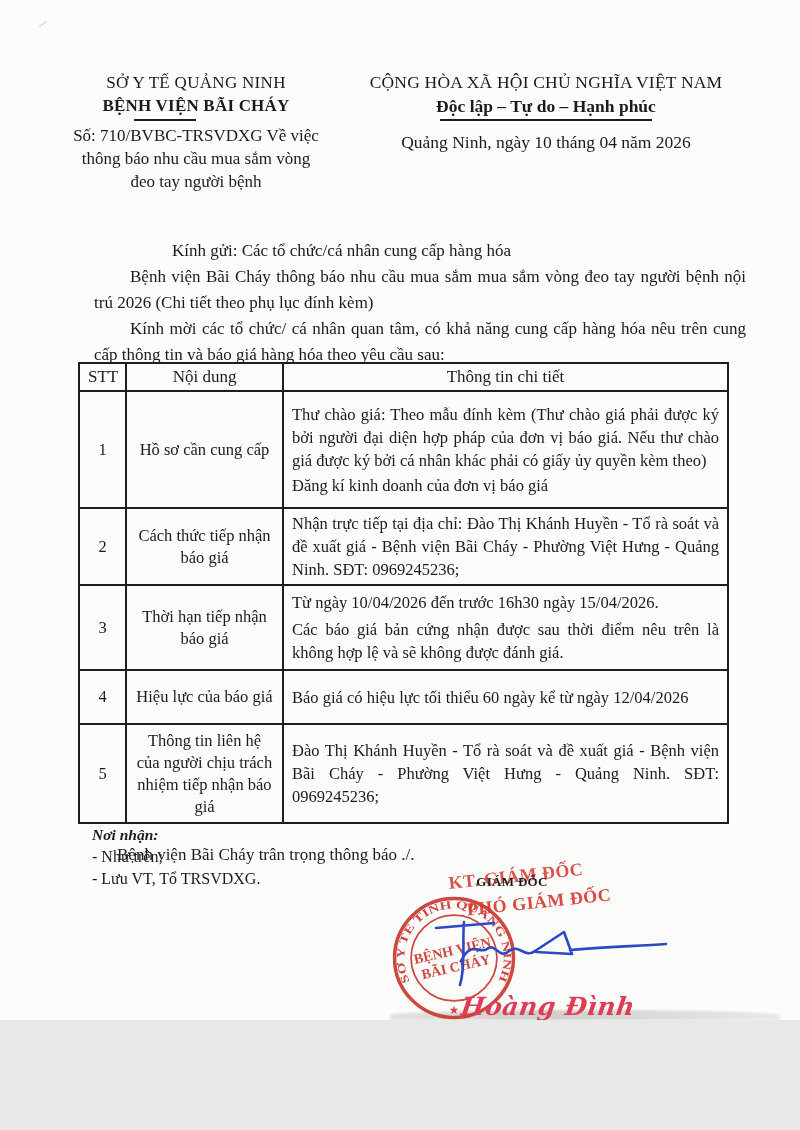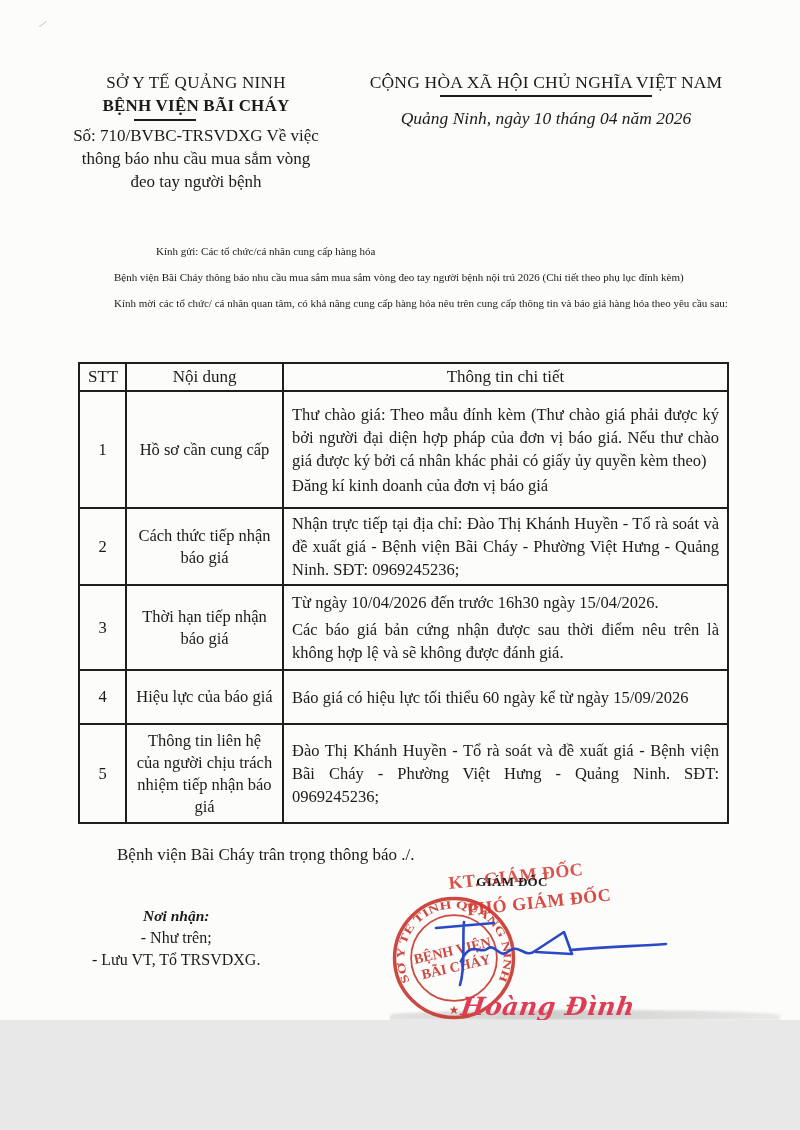--- a/index.html
+++ b/index.html
@@ -21,25 +21,25 @@
   .hdr-left .l2{font-size:17px;font-weight:bold;margin-top:1px;letter-spacing:.2px;}
   .hdr-left .rule{width:62px;height:2px;background:#1c1c1c;margin:2px auto 3px 72px;}
   .hdr-left .docnum{font-size:17px;line-height:23px;width:246px;margin:0 auto;}
   .hdr-right{
     position:absolute;left:348px;top:72px;width:396px;
     text-align:center;
   }
   .hdr-right .l1{font-size:17.5px;font-weight:normal;letter-spacing:.2px;}
   .hdr-right .l2{font-size:17.5px;font-weight:bold;margin-top:3px;}
   .hdr-right .rule{width:212px;height:2px;background:#1c1c1c;margin:2px auto 0 auto;}
-  .hdr-right .dateline{font-size:17.5px;font-style:italic;margin-top:11px;}
+  .hdr-right .dateline{font-size:17.5px;margin-top:11px;}
   
   .body-block{
-    position:absolute;left:78px;top:238px;width:652px;
-    font-size:11px;line-height:26px;
+    position:absolute;left:94px;top:238px;width:652px;
+    font-size:17px;line-height:26px;
   }
   .salutation{padding-left:78px;}
   .body-block p{margin:0;text-indent:36px;text-align:justify;}
   
   table.main{
     position:absolute;left:78px;top:362px;width:651px;
     border-collapse:collapse;table-layout:fixed;
     font-size:16.5px;
   }
   table.main th,table.main td{
@@ -50,21 +50,21 @@
   table.main th{font-size:17px;font-weight:normal;height:24px;padding:1px 8px;}
   td.c-stt{text-align:center;}
   td.c-nd{text-align:center;line-height:22px;padding:2px 6px;}
   td.c-dt{text-align:justify;line-height:23px;padding:2px 9px;}
   td.c-dt p{margin:2px 0;}
   tr.r1{height:117px;} tr.r2{height:71px;} tr.r3{height:85px;}
   tr.r4{height:54px;} tr.r5{height:99px;}
   tr.r3 td.c-dt p{margin:4px 0;}
   
   .closing{position:absolute;left:78px;top:845px;font-size:17px;padding-left:39px;}
-  .recipients{position:absolute;left:92px;top:905px;font-size:16px;line-height:22px;text-align:center;}
+  .recipients{position:absolute;left:92px;top:824px;font-size:16px;line-height:22px;}
   .recipients .lbl{font-weight:bold;font-style:italic;font-size:15.5px;}
   
   .sign-title{
     position:absolute;left:430px;top:874px;width:164px;
     text-align:center;font-size:13px;font-weight:bold;letter-spacing:.3px;
     z-index:5;
   }
   .stamp-ovl1{
     position:absolute;left:416px;top:866px;width:200px;text-align:center;
     font-size:18px;font-weight:bold;color:#d5372f;opacity:.85;
@@ -101,20 +101,21 @@
 
   <div class="hdr-left">
     <div class="l1">SỞ Y TẾ QUẢNG NINH</div>
     <div class="l2">BỆNH VIỆN BÃI CHÁY</div>
     <div class="rule"></div>
     <div class="docnum">Số: 710/BVBC-TRSVDXG Về việc thông báo nhu cầu mua sắm vòng đeo tay người bệnh</div>
   </div>
 
   <div class="hdr-right">
     <div class="l1">CỘNG HÒA XÃ HỘI CHỦ NGHĨA VIỆT NAM</div>
+    <div class="l2">Độc lập – Tự do – Hạnh phúc</div>
     <div class="rule"></div>
     <div class="dateline">Quảng Ninh, ngày 10 tháng 04 năm 2026</div>
   </div>
 
   <div class="body-block">
     <div class="salutation">Kính gửi: Các tổ chức/cá nhân cung cấp hàng hóa</div>
     <p>Bệnh viện Bãi Cháy thông báo nhu cầu mua sắm mua sắm vòng đeo tay người bệnh nội trú 2026 (Chi tiết theo phụ lục đính kèm)</p>
     <p>Kính mời các tổ chức/ cá nhân quan tâm, có khả năng cung cấp hàng hóa nêu trên cung cấp thông tin và báo giá hàng hóa theo yêu cầu sau:</p>
   </div>
 
@@ -152,21 +153,21 @@
         <td class="c-nd">Thời hạn tiếp nhận báo giá</td>
         <td class="c-dt">
           <p>Từ ngày 10/04/2026 đến trước 16h30 ngày 15/04/2026.</p>
           <p>Các báo giá bản cứng nhận được sau thời điểm nêu trên là không hợp lệ và sẽ không được đánh giá.</p>
         </td>
       </tr>
       <tr class="r4">
         <td class="c-stt">4</td>
         <td class="c-nd">Hiệu lực của báo giá</td>
         <td class="c-dt">
-          <p>Báo giá có hiệu lực tối thiểu 60 ngày kể từ ngày 15/09/2026</p>
+          <p>Báo giá có hiệu lực tối thiểu 60 ngày kể từ ngày 12/04/2026</p>
         </td>
       </tr>
       <tr class="r5">
         <td class="c-stt">5</td>
         <td class="c-nd">Thông tin liên hệ của người chịu trách nhiệm tiếp nhận báo giá</td>
         <td class="c-dt">
           <p>Đào Thị Khánh Huyền - Tổ rà soát và đề xuất giá - Bệnh viện Bãi Cháy - Phường Việt Hưng - Quảng Ninh. SĐT: 0969245236;</p>
         </td>
       </tr>
     </tbody>

